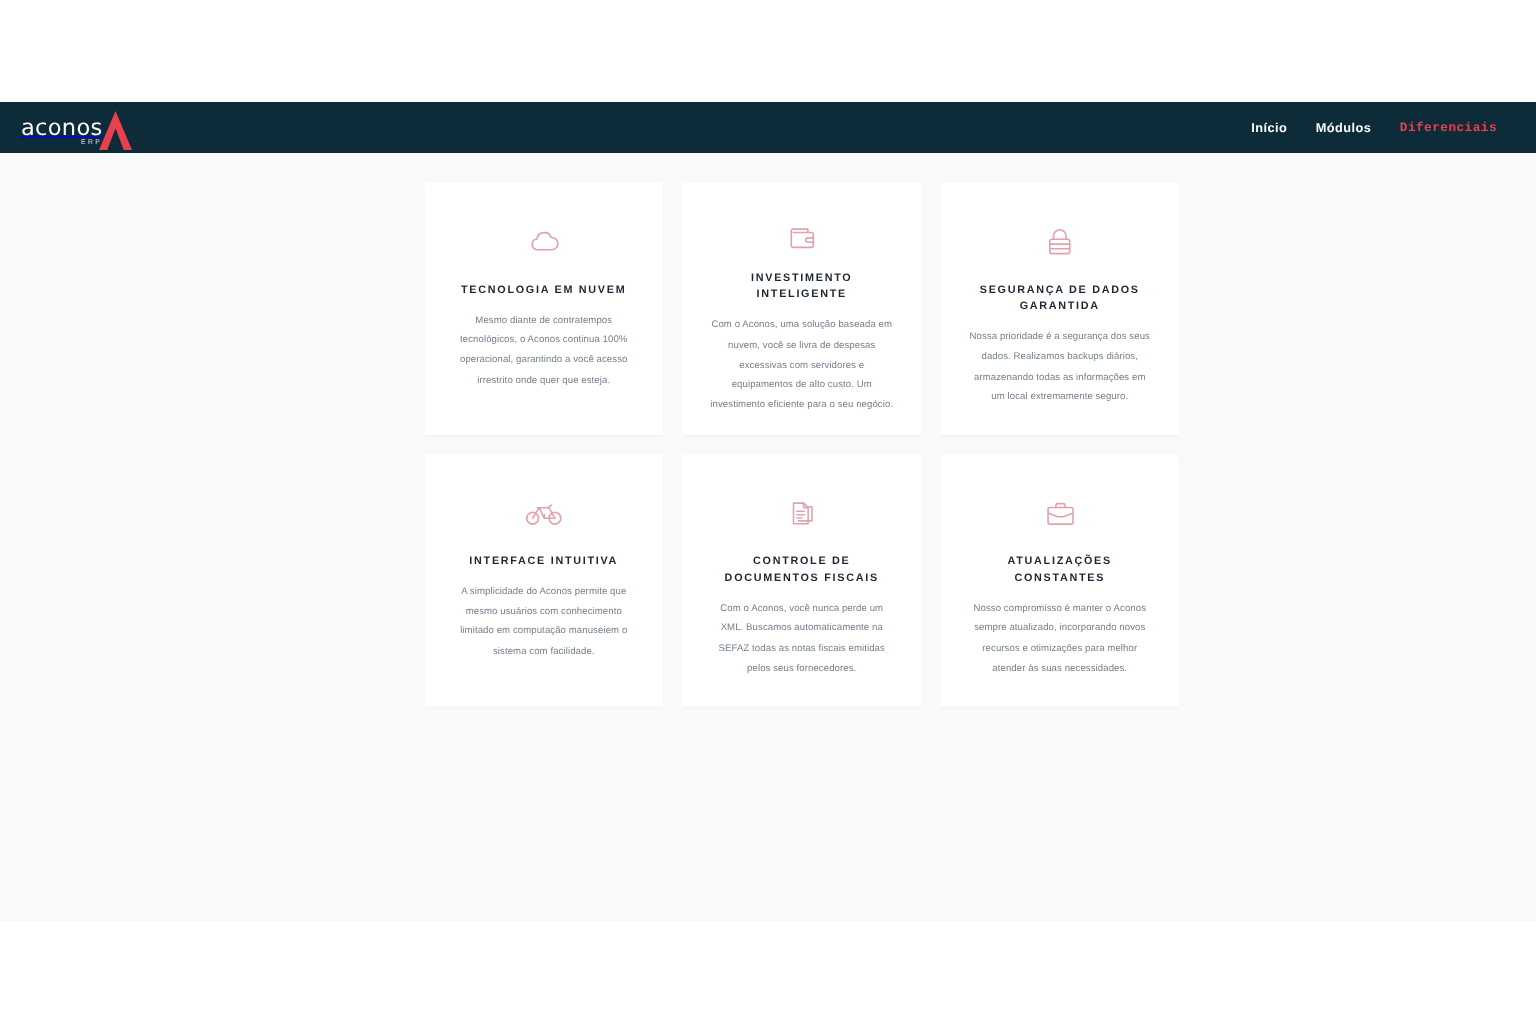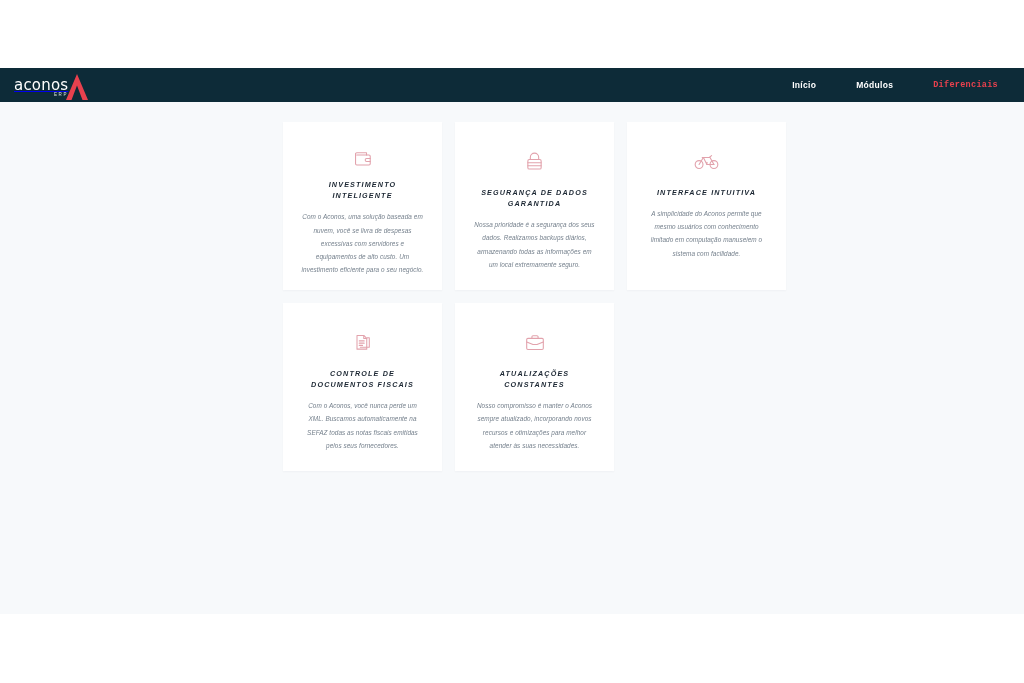--- a/index.html
+++ b/index.html
@@ -74,21 +74,21 @@
     left: 40px;
     bottom: 5px;
     font-size: 4.5px;
     letter-spacing: 1.6px;
     color: #ffffff;
     opacity: .85;
   }
 
   .nav {
     display: flex;
-    gap: 40px;
+    gap: 19px;
   }
 
   .nav-link {
     color: #ffffff;
     font-size: 8.5px;
     font-weight: 700;
     letter-spacing: .3px;
     text-decoration: none;
     cursor: pointer;
     white-space: nowrap;
@@ -117,21 +117,20 @@
 
   .card {
     background: #ffffff;
     height: 168px;
     padding: 26px 17px 14px;
     display: flex;
     flex-direction: column;
     align-items: center;
     text-align: center;
     box-shadow: 0 1px 2px rgba(25,40,60,.035);
-    font-style: italic;
   }
 
   .card-icon {
     width: 30px;
     height: 26px;
     display: flex;
     align-items: center;
     justify-content: center;
     margin-bottom: 13px;
   }
@@ -196,20 +195,29 @@
       <a class="nav-link" href="#">Módulos</a>
       <a class="nav-link is-active" href="#">Diferenciais</a>
     </nav>
 
   </header>
 
   <main class="main">
 
     <div class="grid">
 
+      <article class="card">
+        <span class="card-icon">
+          <svg viewBox="0 0 28 20" width="22" height="16">
+            <path d="M7.4 17 A4.6 4.6 0 0 1 7.6 7.9 A6.2 6.2 0 0 1 19.6 6.6 A4.3 4.3 0 0 1 20.6 17 Z"></path>
+          </svg>
+        </span>
+        <h3 class="card-title">TECNOLOGIA EM NUVEM</h3>
+        <p class="card-text">Mesmo diante de contratempos tecnológicos, o Aconos continua 100% operacional, garantindo a você acesso irrestrito onde quer que esteja.</p>
+      </article>
 
       <article class="card">
         <span class="card-icon">
           <svg viewBox="0 0 24 22" width="19" height="17">
             <path d="M3 6.5 L3 19 A1.6 1.6 0 0 0 4.6 20.6 L20.4 20.6 A1.6 1.6 0 0 0 22 19 L22 9.4 A1.6 1.6 0 0 0 20.4 7.8 L4.6 7.8"></path>
             <path d="M3 6.5 A1.6 1.6 0 0 1 4.6 4.9 L17.2 4.9 L17.2 7.8"></path>
             <path d="M22 12.4 L17.4 12.4 A1.9 1.9 0 0 0 17.4 16.2 L22 16.2"></path>
           </svg>
         </span>
         <h3 class="card-title">INVESTIMENTO INTELIGENTE</h3>

